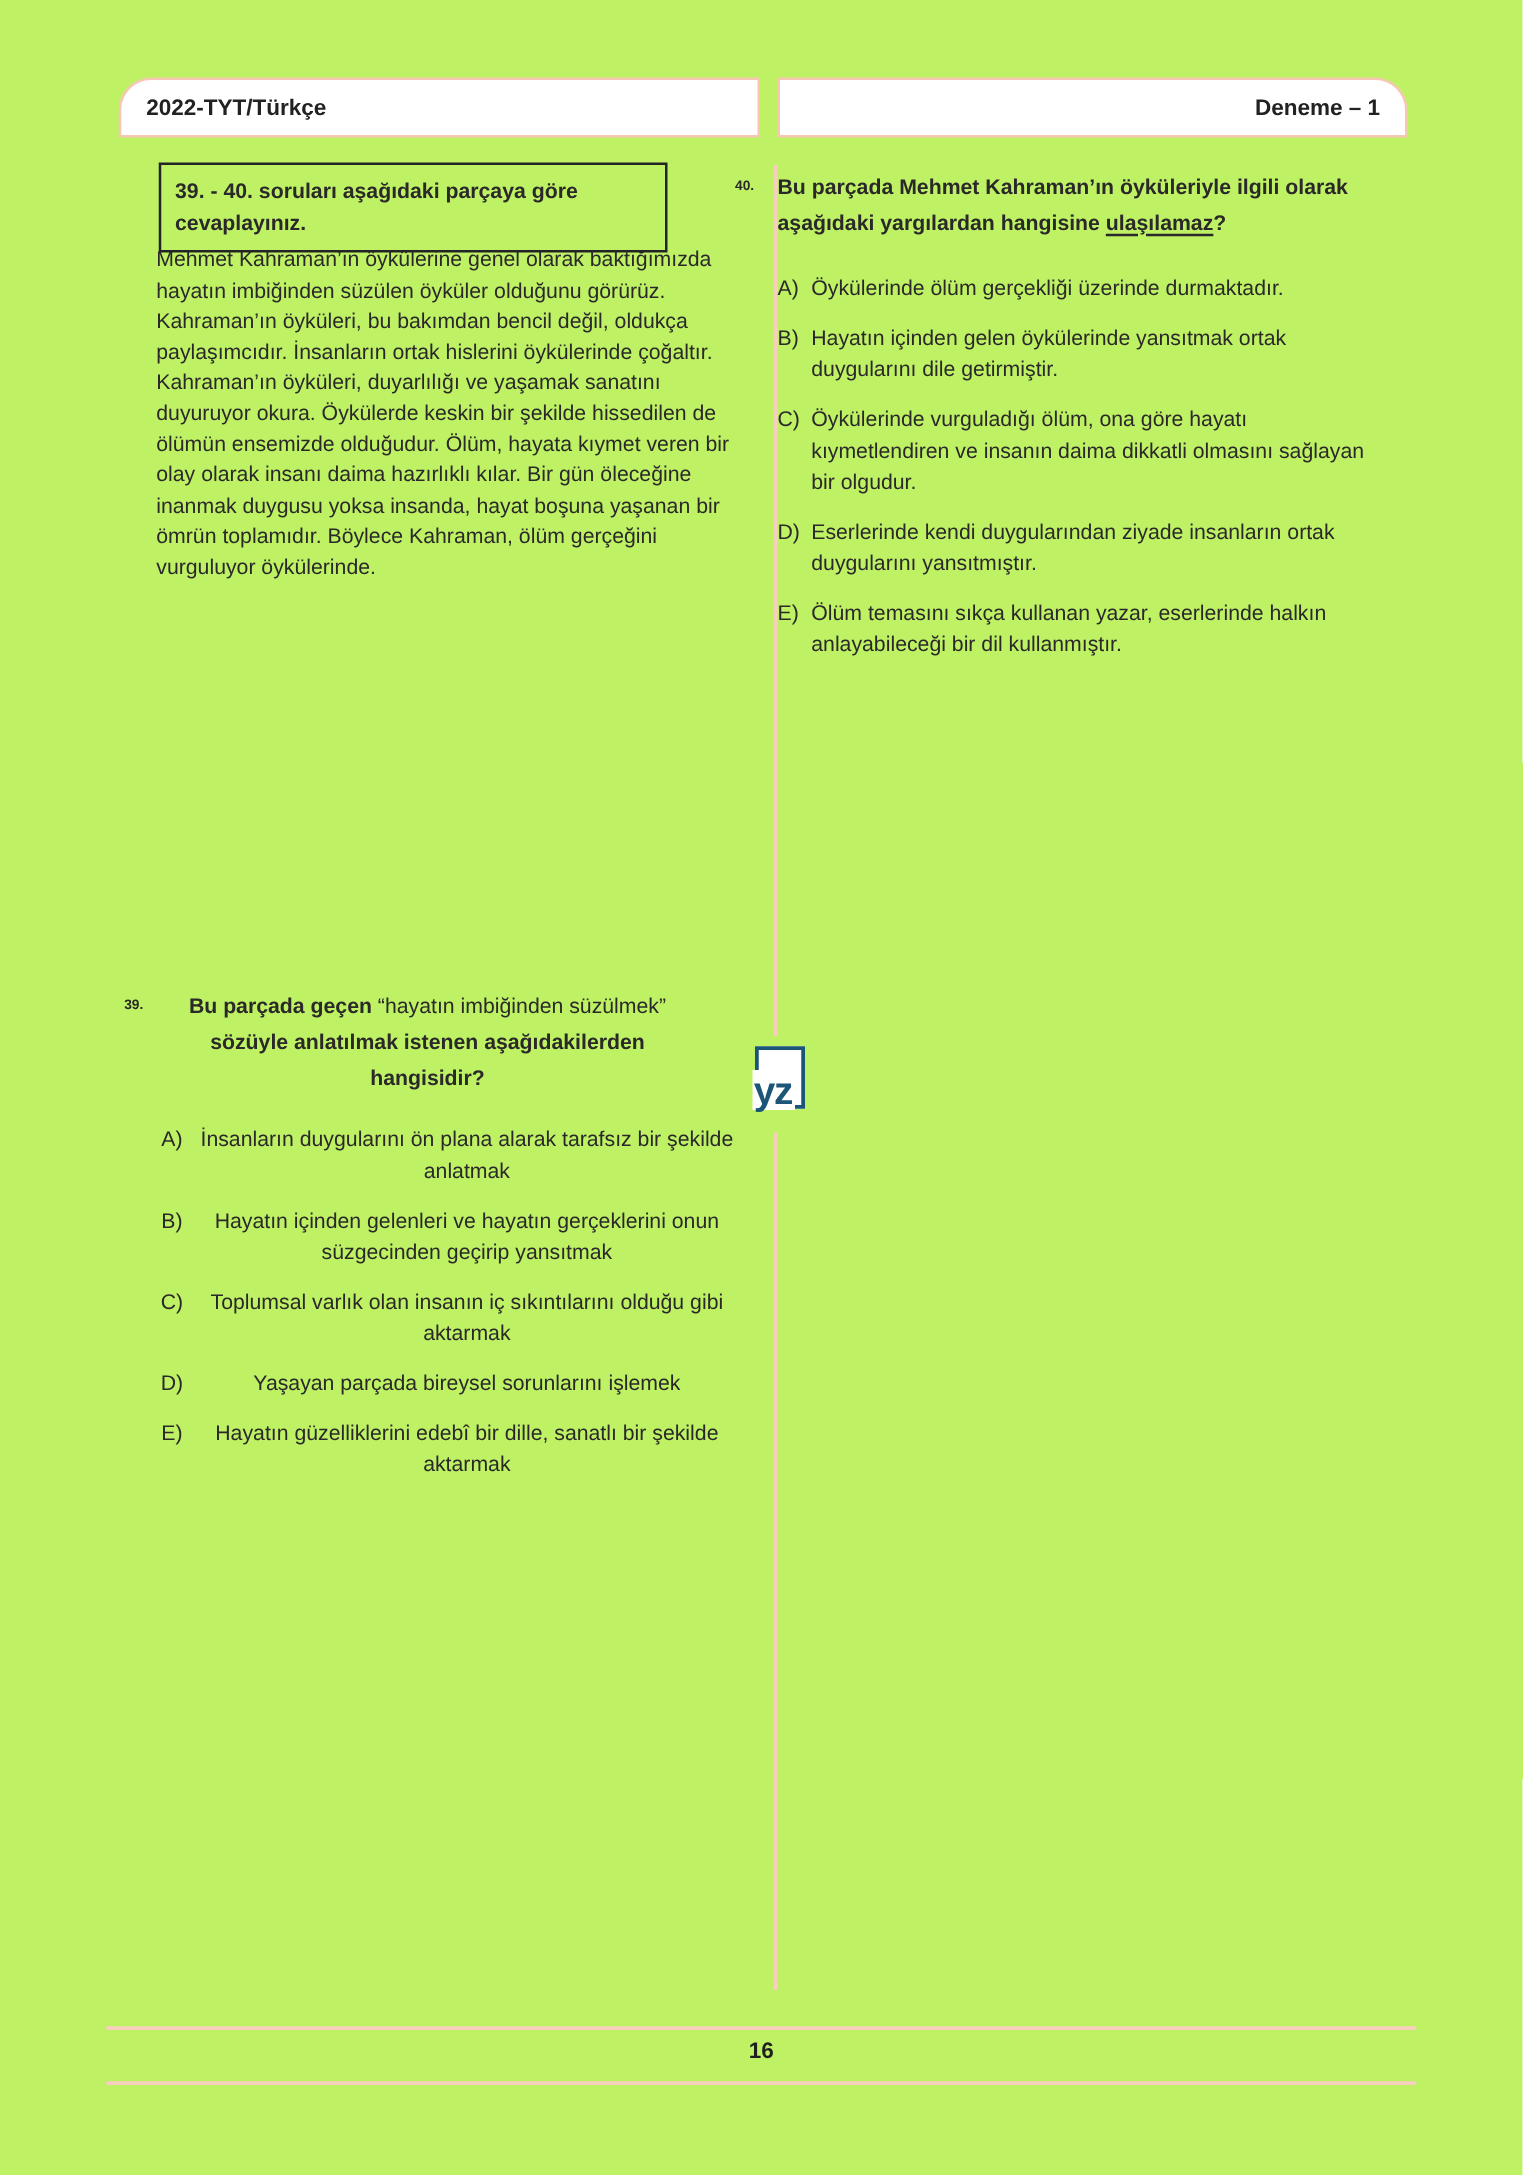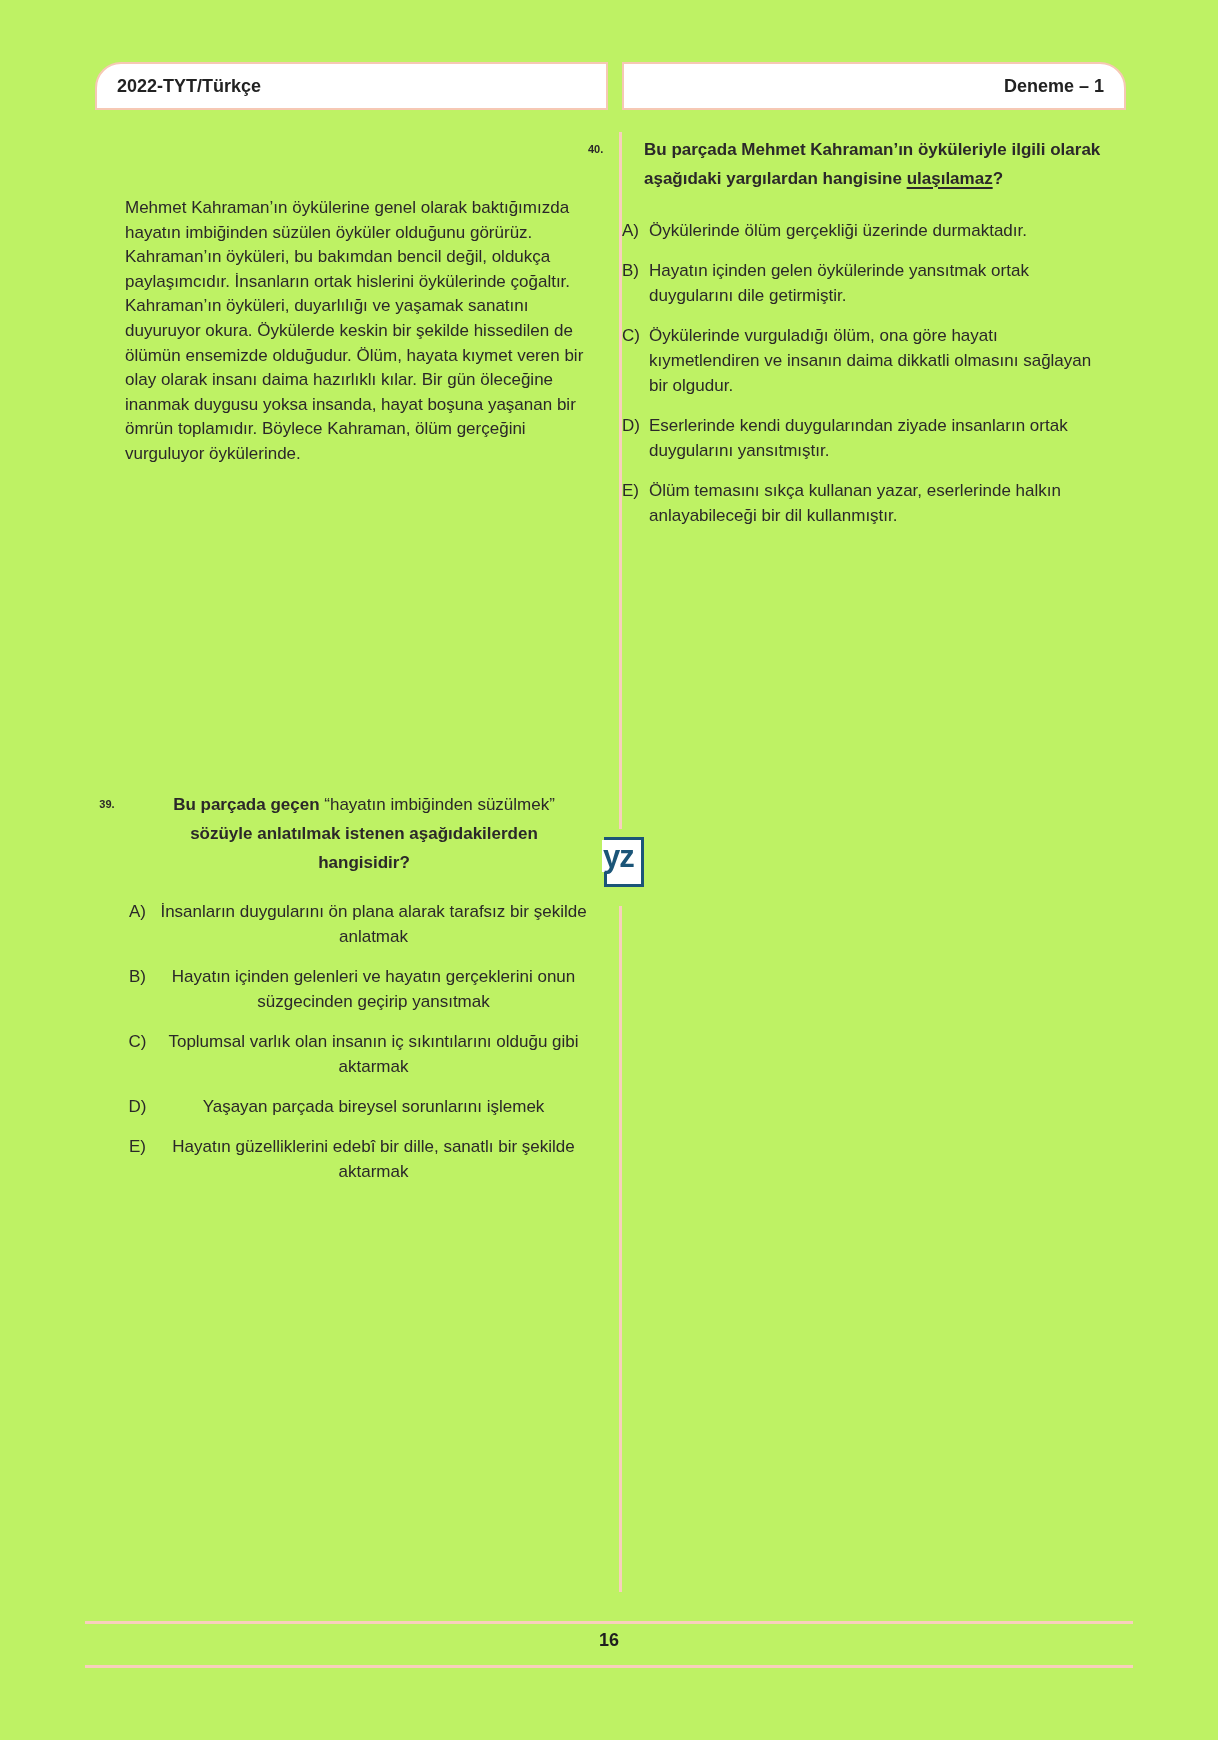--- a/index.html
+++ b/index.html
@@ -25,40 +25,40 @@
     border:2px solid #242424;padding:8px 11px;font-weight:bold;font-size:17px;line-height:26px;
   }
   
   .passage{position:absolute;left:125px;top:196px;width:462px;font-size:17px;line-height:24.6px;}
   
   .question{position:absolute;}
   .q39{left:90px;top:790px;width:512px;text-align:center;}
   .q40{left:588px;top:135px;width:516px;}
   .qrow{display:flex;align-items:flex-start;}
   .qnum{flex:0 0 34px;font-weight:bold;font-size:11px;line-height:29px;}
-  .stem{font-weight:bold;font-size:17px;line-height:29px;padding-left:22px;}
+  .stem{font-weight:bold;font-size:17px;line-height:29px;}
   .q39 .stem{width:436px;}
   .q40 .stem{width:460px;}
   .stem .regular{font-weight:normal;}
   .stem .ul{text-decoration:underline;text-decoration-thickness:1.5px;text-underline-offset:3px;}
   .options{margin-top:22px;display:flex;flex-direction:column;gap:15px;}
   .q40 .options{margin-top:25px;}
   .opt{display:flex;font-size:17px;line-height:25px;}
   .opt-letter{flex:0 0 27px;}
   .opt-text{flex:1;}
   .q39 .opt-text{max-width:445px;}
   .q40 .opt-text{max-width:452px;}
   
   .logo{position:absolute;left:604px;top:837px;width:44px;height:58px;}
   .logo .frame{
     position:absolute;left:0;top:0;width:40px;height:50px;box-sizing:border-box;
     border:3px solid #1b5578;background:#fff;
   }
   .logo .mark{
-    position:absolute;left:-2px;top:3px;background:#fff;padding:1px 2px 0 1px;
+    position:absolute;left:-2px;top:19px;background:#fff;padding:1px 2px 0 1px;
     color:#1b5578;font-weight:bold;font-size:31px;line-height:1;letter-spacing:-1px;
   }
   
   .rule{position:absolute;left:85px;width:1048px;height:3px;background:#f8cfbd;}
   .rule.r1{top:1621px;}
   .rule.r2{top:1665px;}
   .pagenum{
     position:absolute;left:85px;top:1630px;width:1048px;text-align:center;
     font-weight:bold;font-size:18px;color:#1f1f1f;
   }
@@ -71,20 +71,23 @@
   <div class="hbox left">
     <span>2022-TYT/Türkçe</span>
   </div>
   <div class="hbox right">
     <span>Deneme – 1</span>
   </div>
 
   <div class="divider seg1"></div>
   <div class="divider seg2"></div>
 
+  <div class="instruction">
+    <span>39. - 40. soruları aşağıdaki parçaya göre cevaplayınız.</span>
+  </div>
 
   <div class="passage">Mehmet Kahraman’ın öykülerine genel olarak baktığımızda hayatın imbiğinden süzülen öyküler olduğunu görürüz. Kahraman’ın öyküleri, bu bakımdan bencil değil, oldukça paylaşımcıdır. İnsanların ortak hislerini öykülerinde çoğaltır. Kahraman’ın öyküleri, duyarlılığı ve yaşamak sanatını duyuruyor okura. Öykülerde keskin bir şekilde hissedilen de ölümün ensemizde olduğudur. Ölüm, hayata kıymet veren bir olay olarak insanı daima hazırlıklı kılar. Bir gün öleceğine inanmak duygusu yoksa insanda, hayat boşuna yaşanan bir ömrün toplamıdır. Böylece Kahraman, ölüm gerçeğini vurguluyor öykülerinde.</div>
 
   <div class="question q39">
     <div class="qrow">
       <div class="qnum">39.</div>
       <div class="qbody">
         <div class="stem"><span>Bu parçada geçen </span><span class="regular">“hayatın imbiğinden süzülmek” </span><span>sözüyle anlatılmak istenen aşağıdakilerden hangisidir?</span></div>
         <div class="options">
           <div class="opt">

